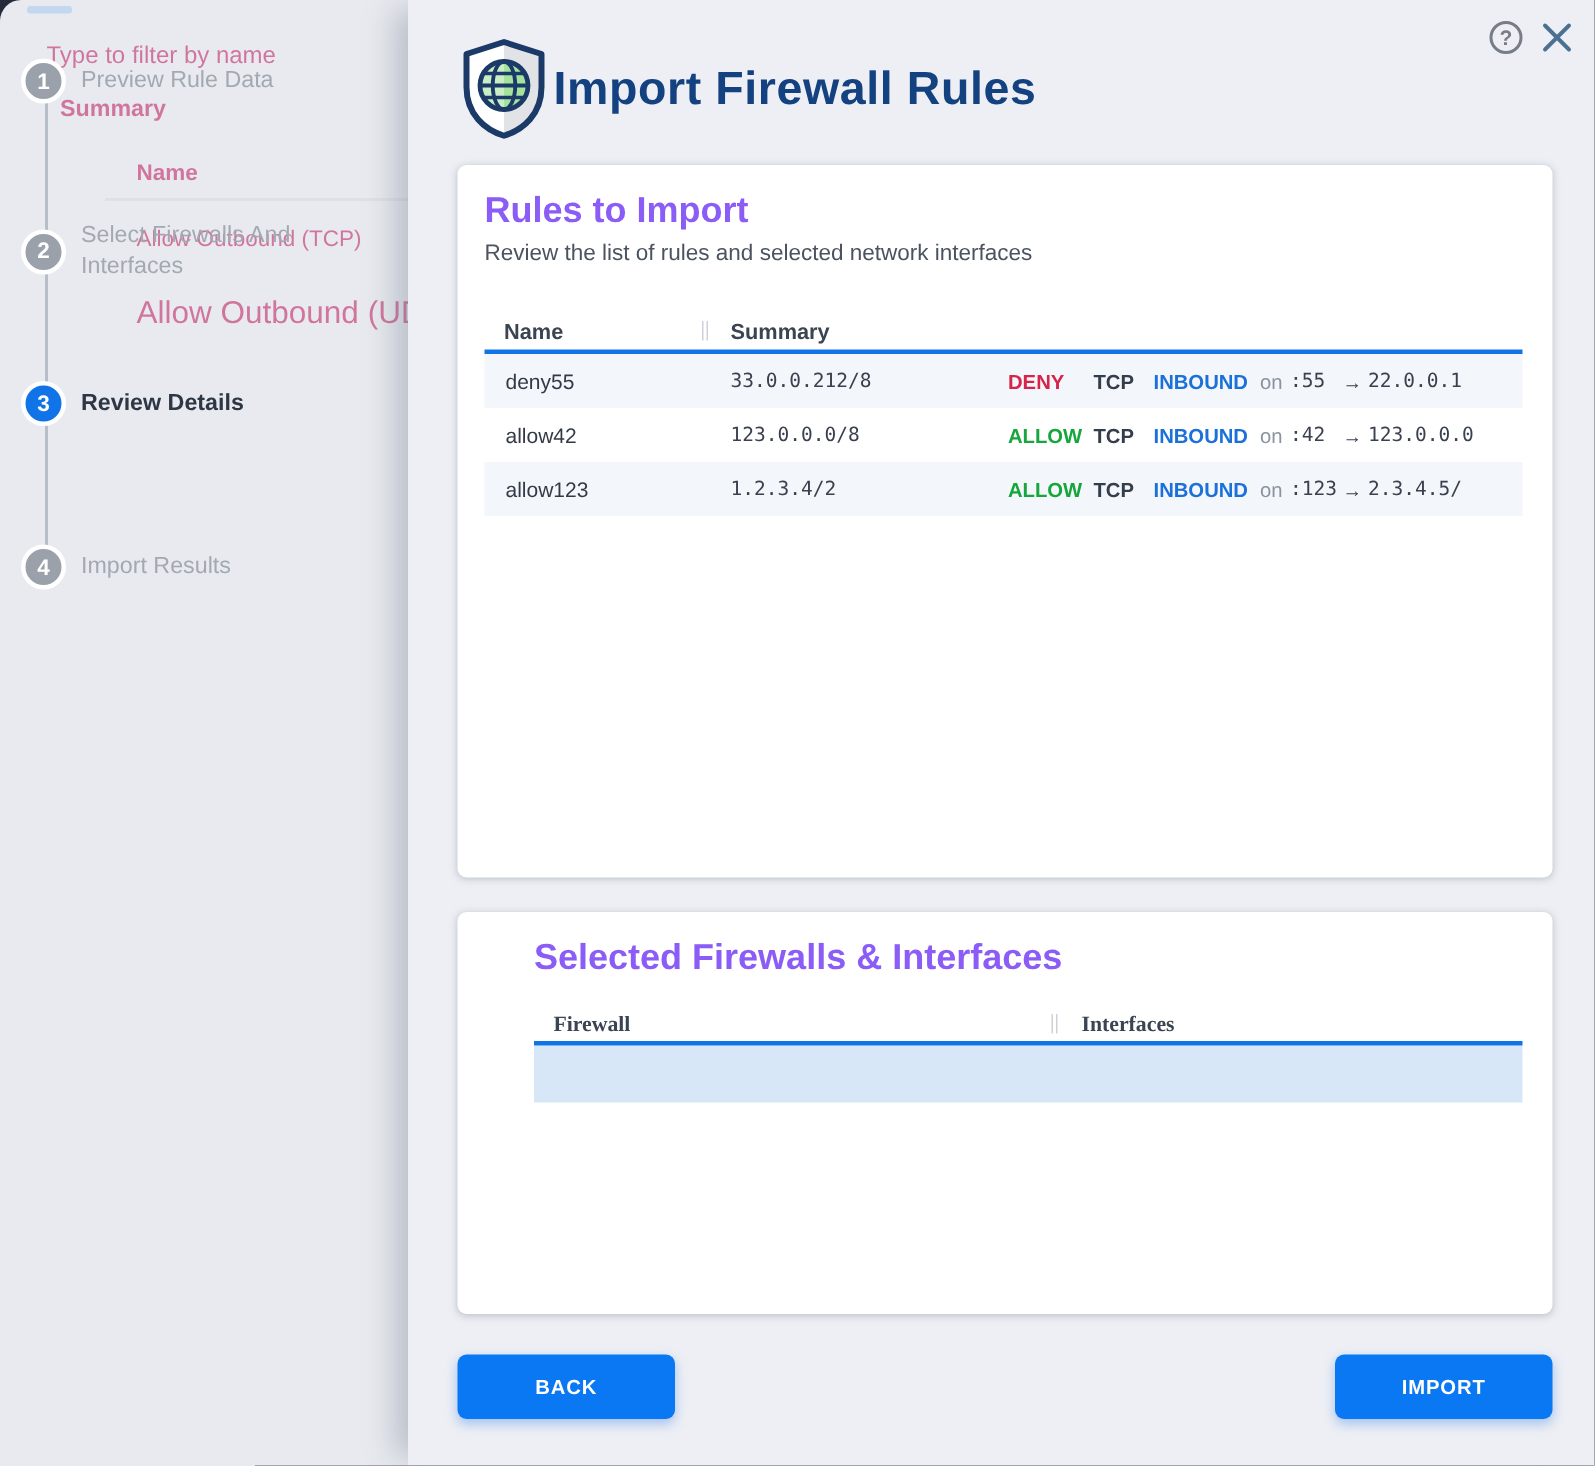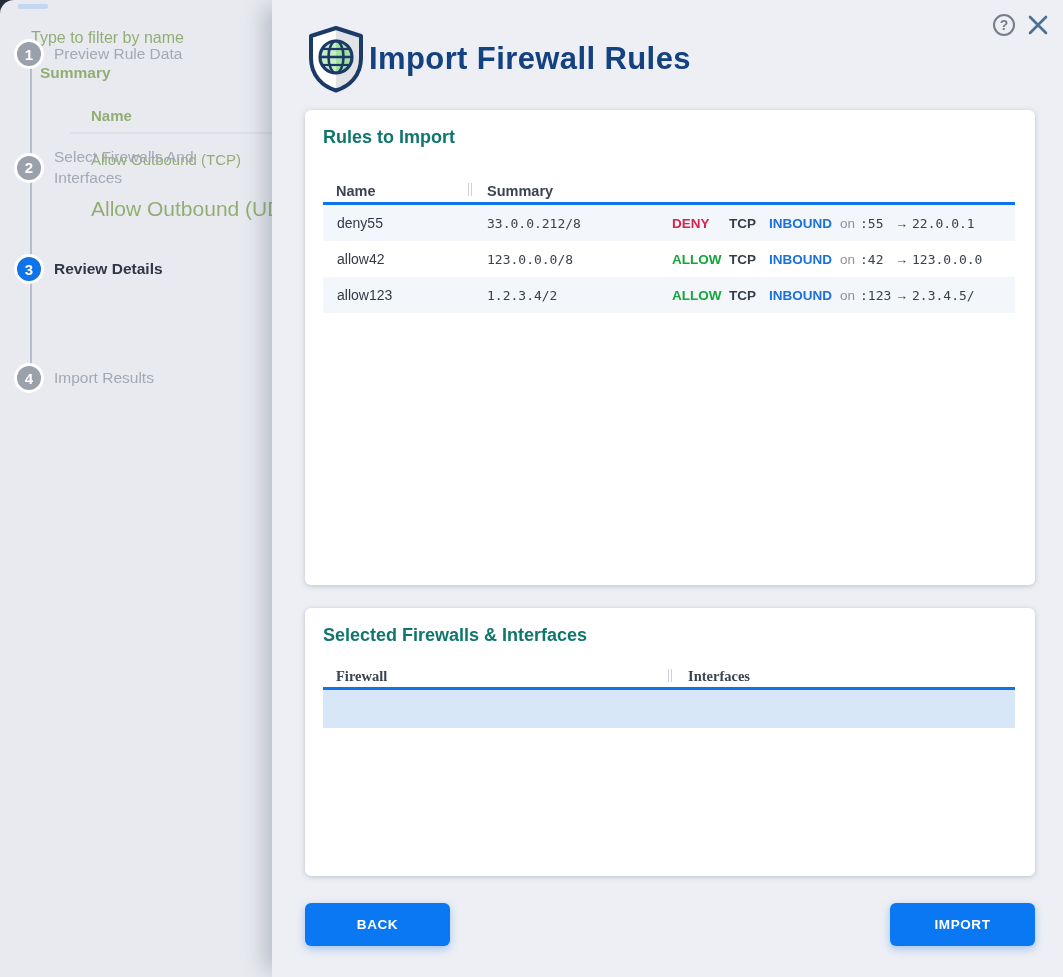--- a/index.html
+++ b/index.html
@@ -16,21 +16,21 @@
     border-radius:14px 0 0 0;
     overflow:hidden;
   }
   
   .sidebar {
     position:relative;
     width:272px; height:100%;
     background:#e8eaef;
     flex:0 0 272px;
   }
-  .ghost { position:absolute; color:#4d7c0f; opacity:.55; white-space:nowrap; pointer-events:none;text-align:right; }
+  .ghost { position:absolute; color:#be185d; opacity:.55; white-space:nowrap; pointer-events:none;text-align:right; }
   .ghost-line { position:absolute; height:2px; background:#d9dde4; opacity:.7; }
   .ghost-dash { position:absolute; background:#b9d3ee; opacity:.8; border-radius:2px; }
   .connector {
     position:absolute; left:30px; top:57px;
     width:2px; height:324px;
     background:#b7bec9; z-index:0;
   }
   .step { position:absolute; left:14px; display:flex; align-items:center; gap:10px; z-index:1; cursor:pointer; }
   .step-circle {
     width:30px; height:30px; border-radius:50%;
@@ -64,22 +64,22 @@
   }
   .close-btn { position:absolute; right:12px; top:12px; cursor:pointer; line-height:0; }
   
   .card {
     position:absolute; left:33px; width:730px;
     background:#ffffff; border-radius:6px;
     box-shadow:0 1px 5px rgba(140,150,168,.5);
     overflow:hidden;
   }
   .card-rules { top:110px; height:475px; }
-  .card-fw    { top:608px; height:268px; }
-  .card-title { margin:17px 20px 0 18px; font-size:18px; font-weight:bold; color:#0f766e; }
+  .card-fw    { top:608px; height:268px;padding-left:33px; }
+  .card-title { margin:17px 20px 0 18px; font-size:24px; font-weight:bold; color:#8b5cf6; }
   .card-sub   { margin:4px 24px 0 18px; font-size:15px; color:#4b5360; line-height:1.35; }
   .thead {
     position:relative; margin:32px 20px 0 18px; height:25px;
     border-bottom:3px solid #1173e8;
     display:grid; align-items:center;
     font-size:14.5px; font-weight:bold; color:#3b4452;
   }
   .thead-rules { grid-template-columns:164px 1fr; }
   .thead-fw    { grid-template-columns:365px 1fr; margin-top:20px; height:24px;font-family:Liberation Serif, serif; }
   .th-name { padding-left:13px; }
@@ -184,20 +184,21 @@
     <div class="help-btn">?</div>
     <div class="close-btn">
       <svg width="26" height="26" viewBox="0 0 26 26">
         <line x1="5" y1="5" x2="21" y2="21" stroke="#4a7191" stroke-width="2.6" stroke-linecap="round"></line>
         <line x1="21" y1="5" x2="5" y2="21" stroke="#4a7191" stroke-width="2.6" stroke-linecap="round"></line>
       </svg>
     </div>
 
     <section class="card card-rules">
       <h2 class="card-title">Rules to Import</h2>
+      <p class="card-sub">Review the list of rules and selected network interfaces</p>
 
       <div class="thead thead-rules">
         <span class="th-name">Name</span>
         <span>Summary</span>
         <span class="resize-handle rh-rules"></span>
       </div>
 
       <div class="rule-row alt">
         <span class="cell-name">deny55</span>
         <span class="mono">33.0.0.212/8</span>

